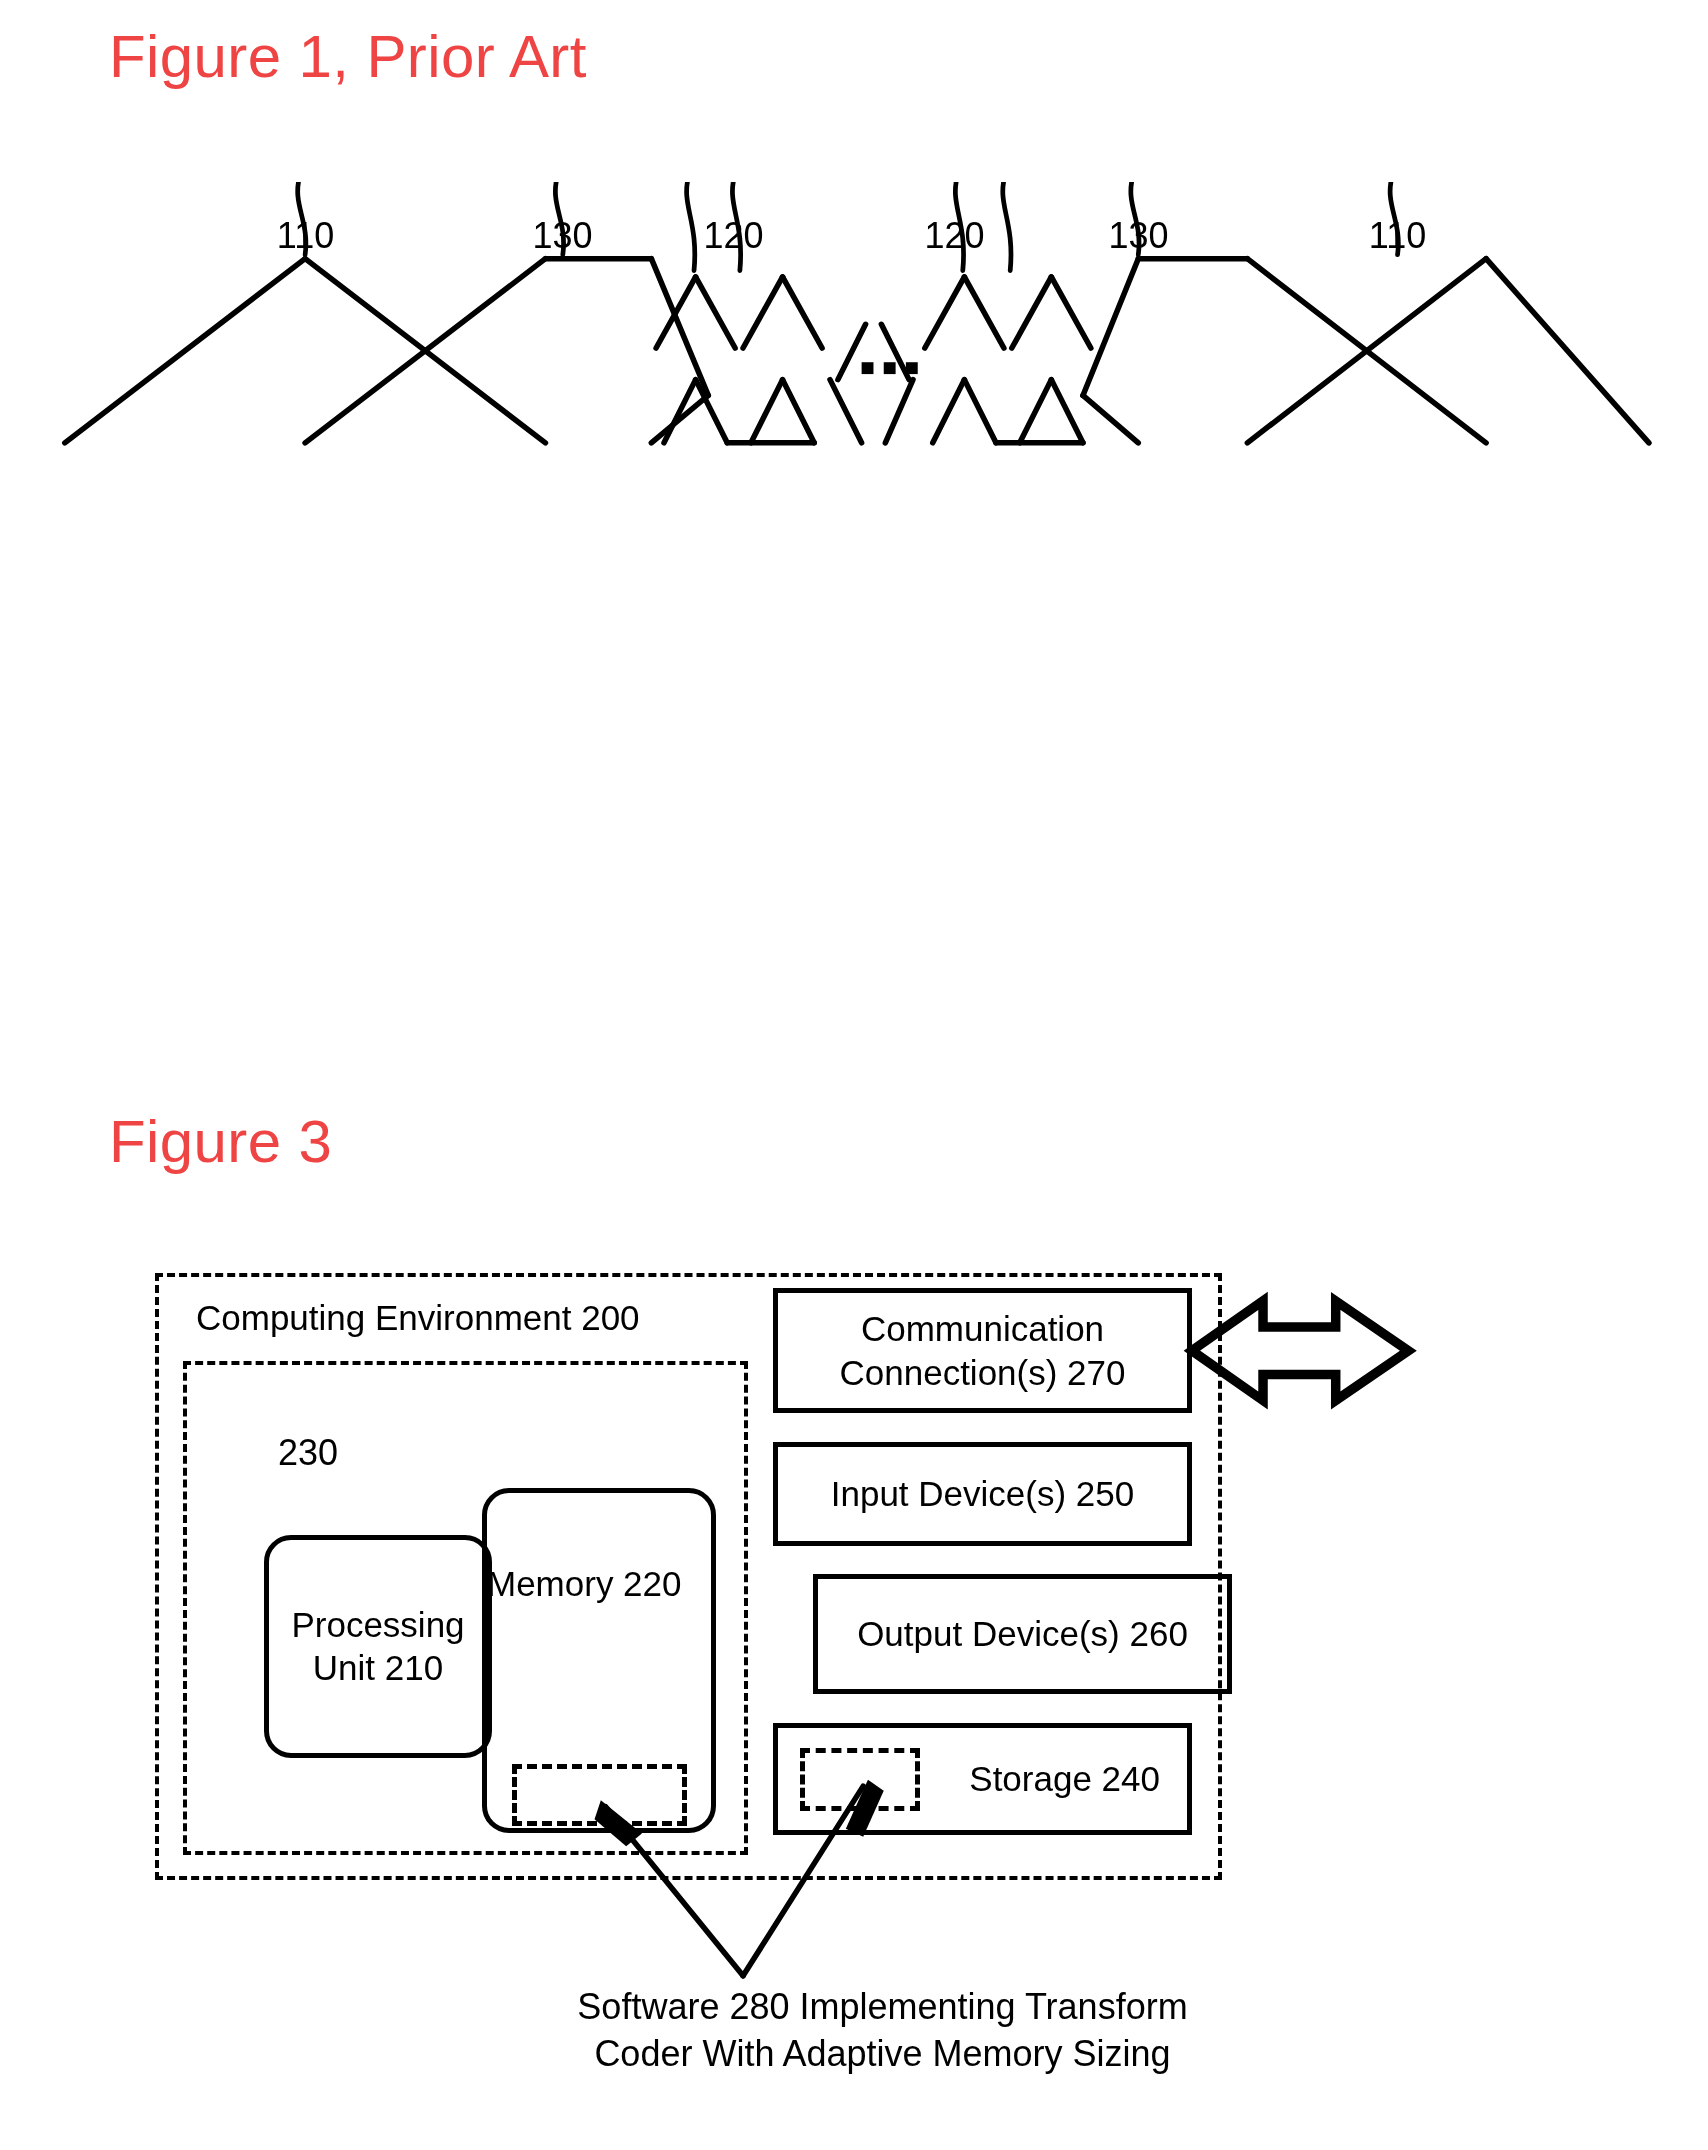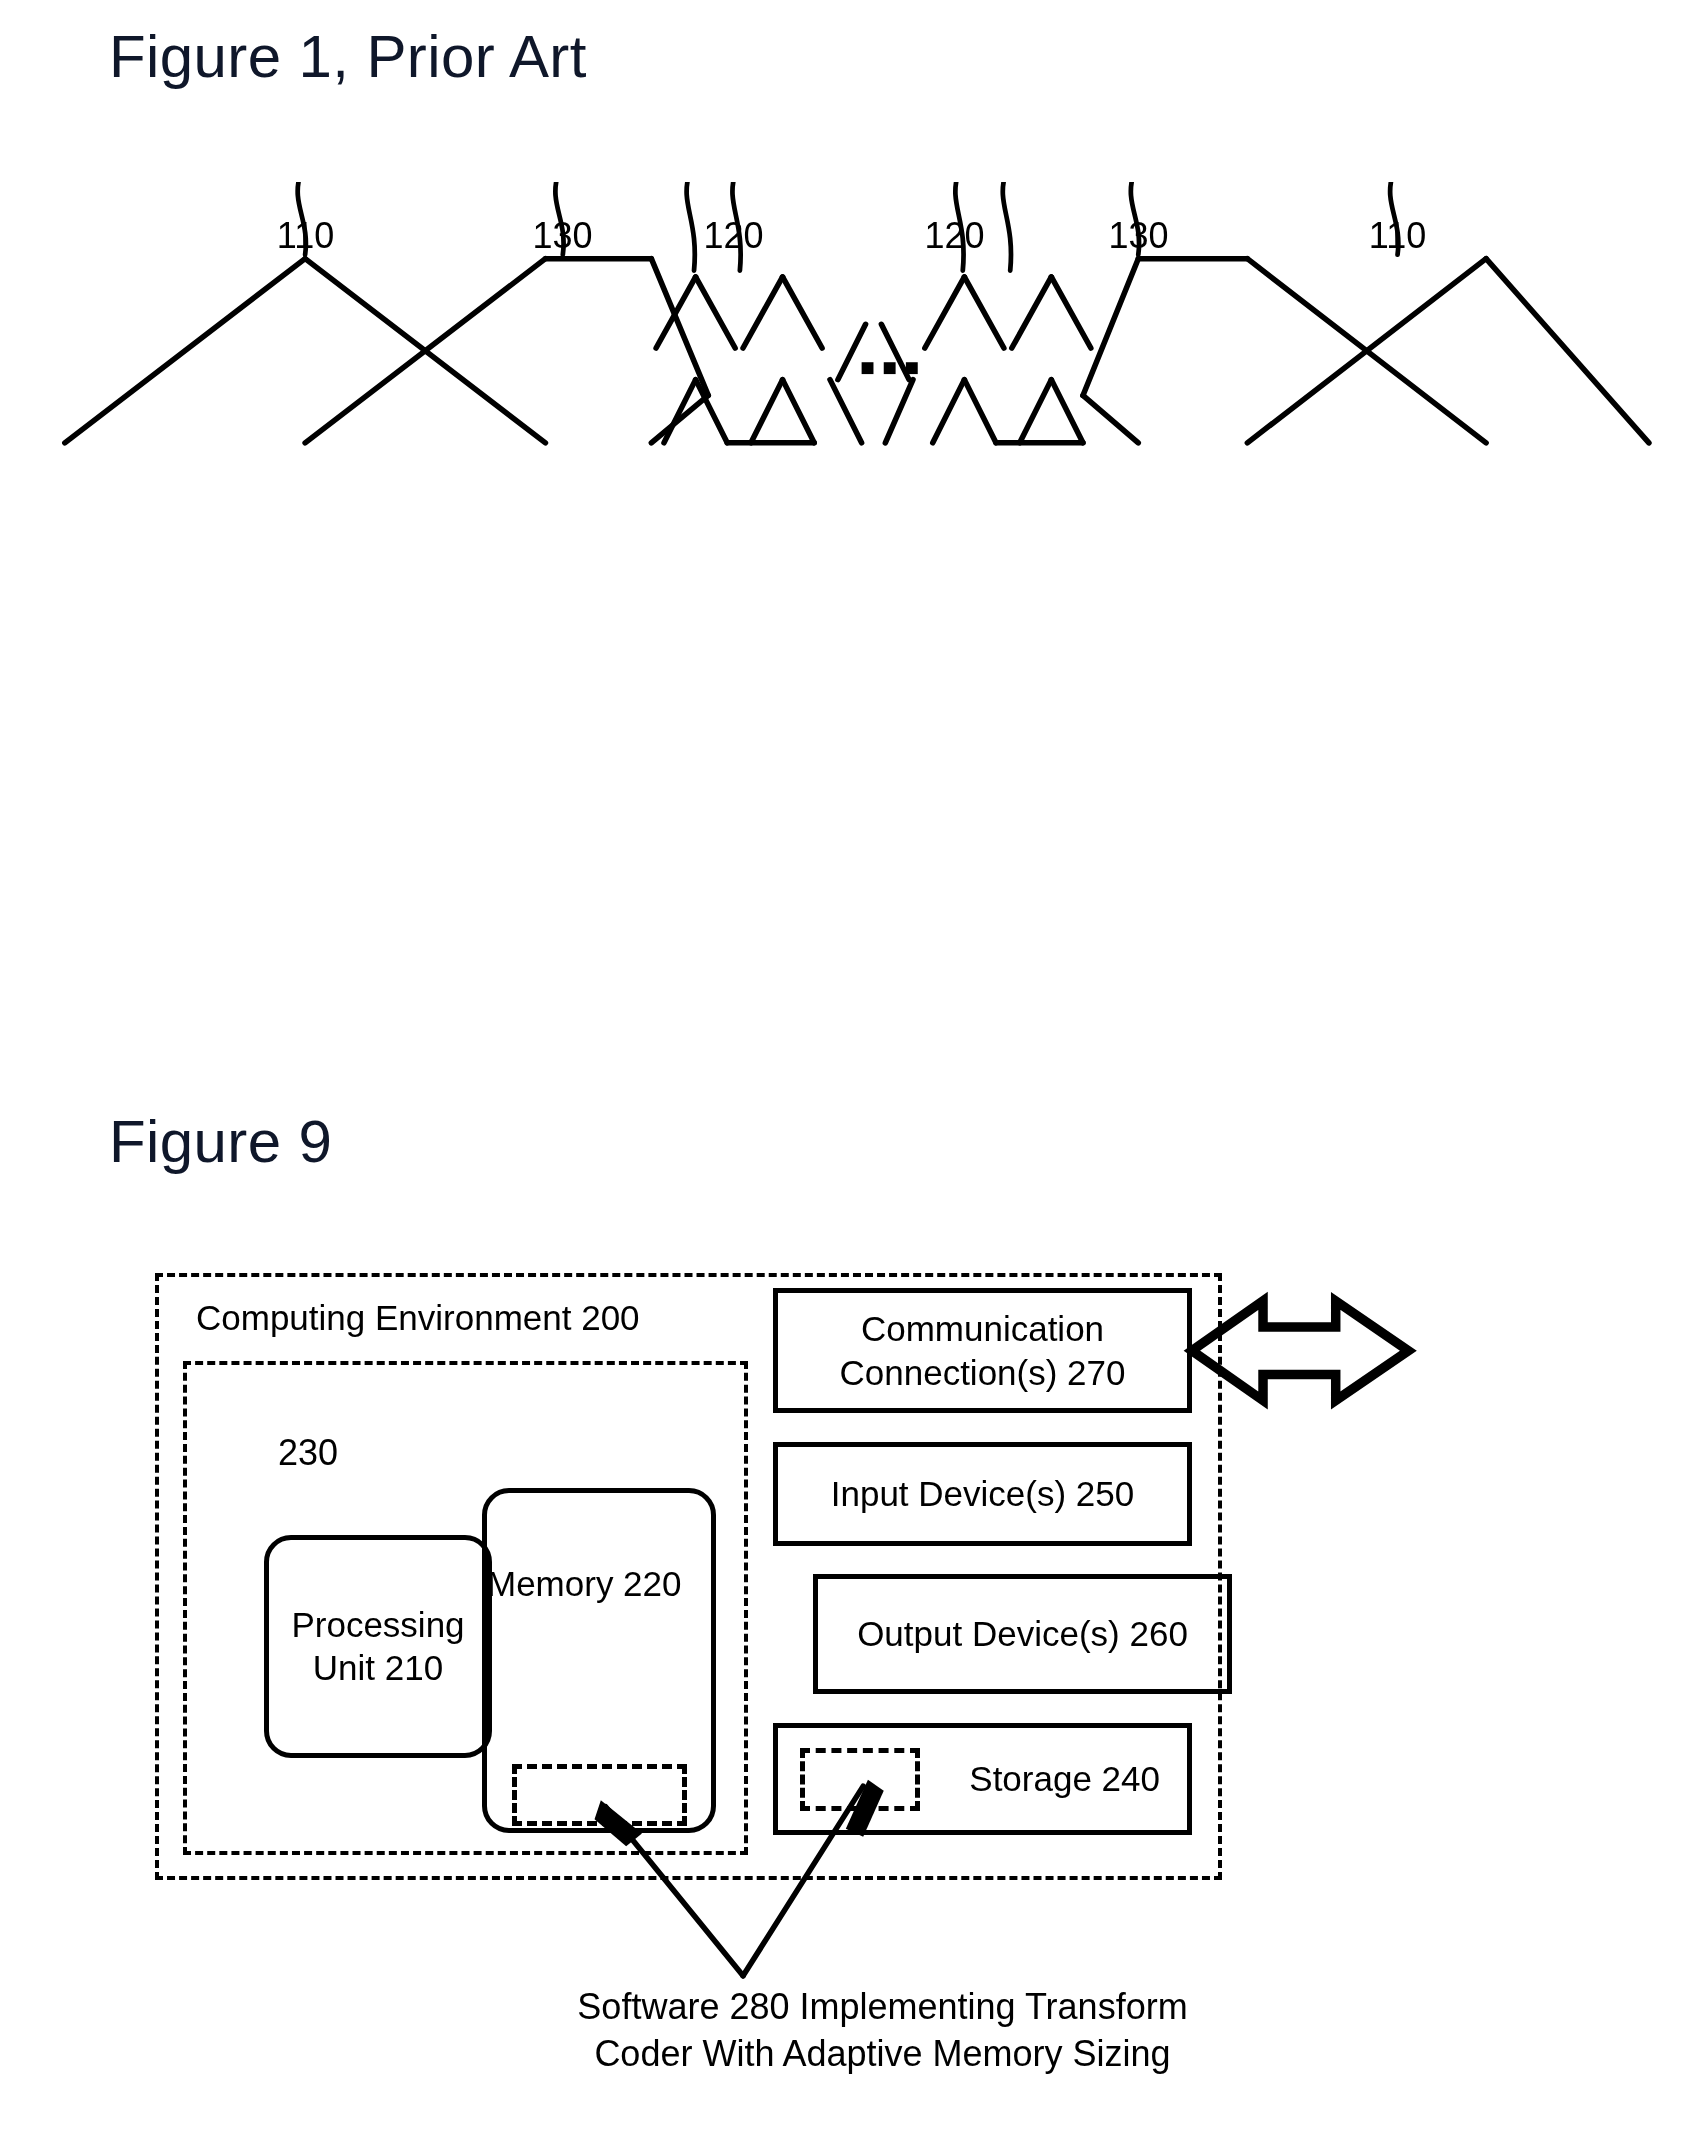--- a/index.html
+++ b/index.html
@@ -20,21 +20,21 @@
     inset: 0;
   }
 
   
   .fig-title {
     position: absolute;
     font-size: 60px;
     font-weight: 400;
     letter-spacing: 0.4px;
     white-space: nowrap;
-    color: #0f172a;
+    color: #ef4444;
   }
   #fig1-title { left: 109px; top: 22px; }
   #fig2-title { left: 109px; top: 1107px; }
 
   
   #fig1-svg {
     position: absolute;
     left: 0px;
     top: 182px;
     width: 1709px;
@@ -234,21 +234,21 @@
 
   <div>
     <div style="position:absolute;left:266px;top:215px;width:79px;text-align:center;font-size:36px;">110</div>
     <div style="position:absolute;left:523px;top:215px;width:79px;text-align:center;font-size:36px;">130</div>
     <div style="position:absolute;left:694px;top:215px;width:79px;text-align:center;font-size:36px;">120</div>
     <div style="position:absolute;left:915px;top:215px;width:79px;text-align:center;font-size:36px;">120</div>
     <div style="position:absolute;left:1099px;top:215px;width:79px;text-align:center;font-size:36px;">130</div>
     <div style="position:absolute;left:1358px;top:215px;width:79px;text-align:center;font-size:36px;">110</div>
   </div>
 
-  <div class="fig-title" id="fig2-title">Figure 9</div>
+  <div class="fig-title" id="fig2-title">Figure 3</div>
 
   <div id="fig2-area">
 
     <div class="outer-dashed"></div>
 
     <div class="ce-label">Computing Environment 200</div>
 
     <div class="inner-dashed"></div>
 
     <div class="label-230">230</div>

